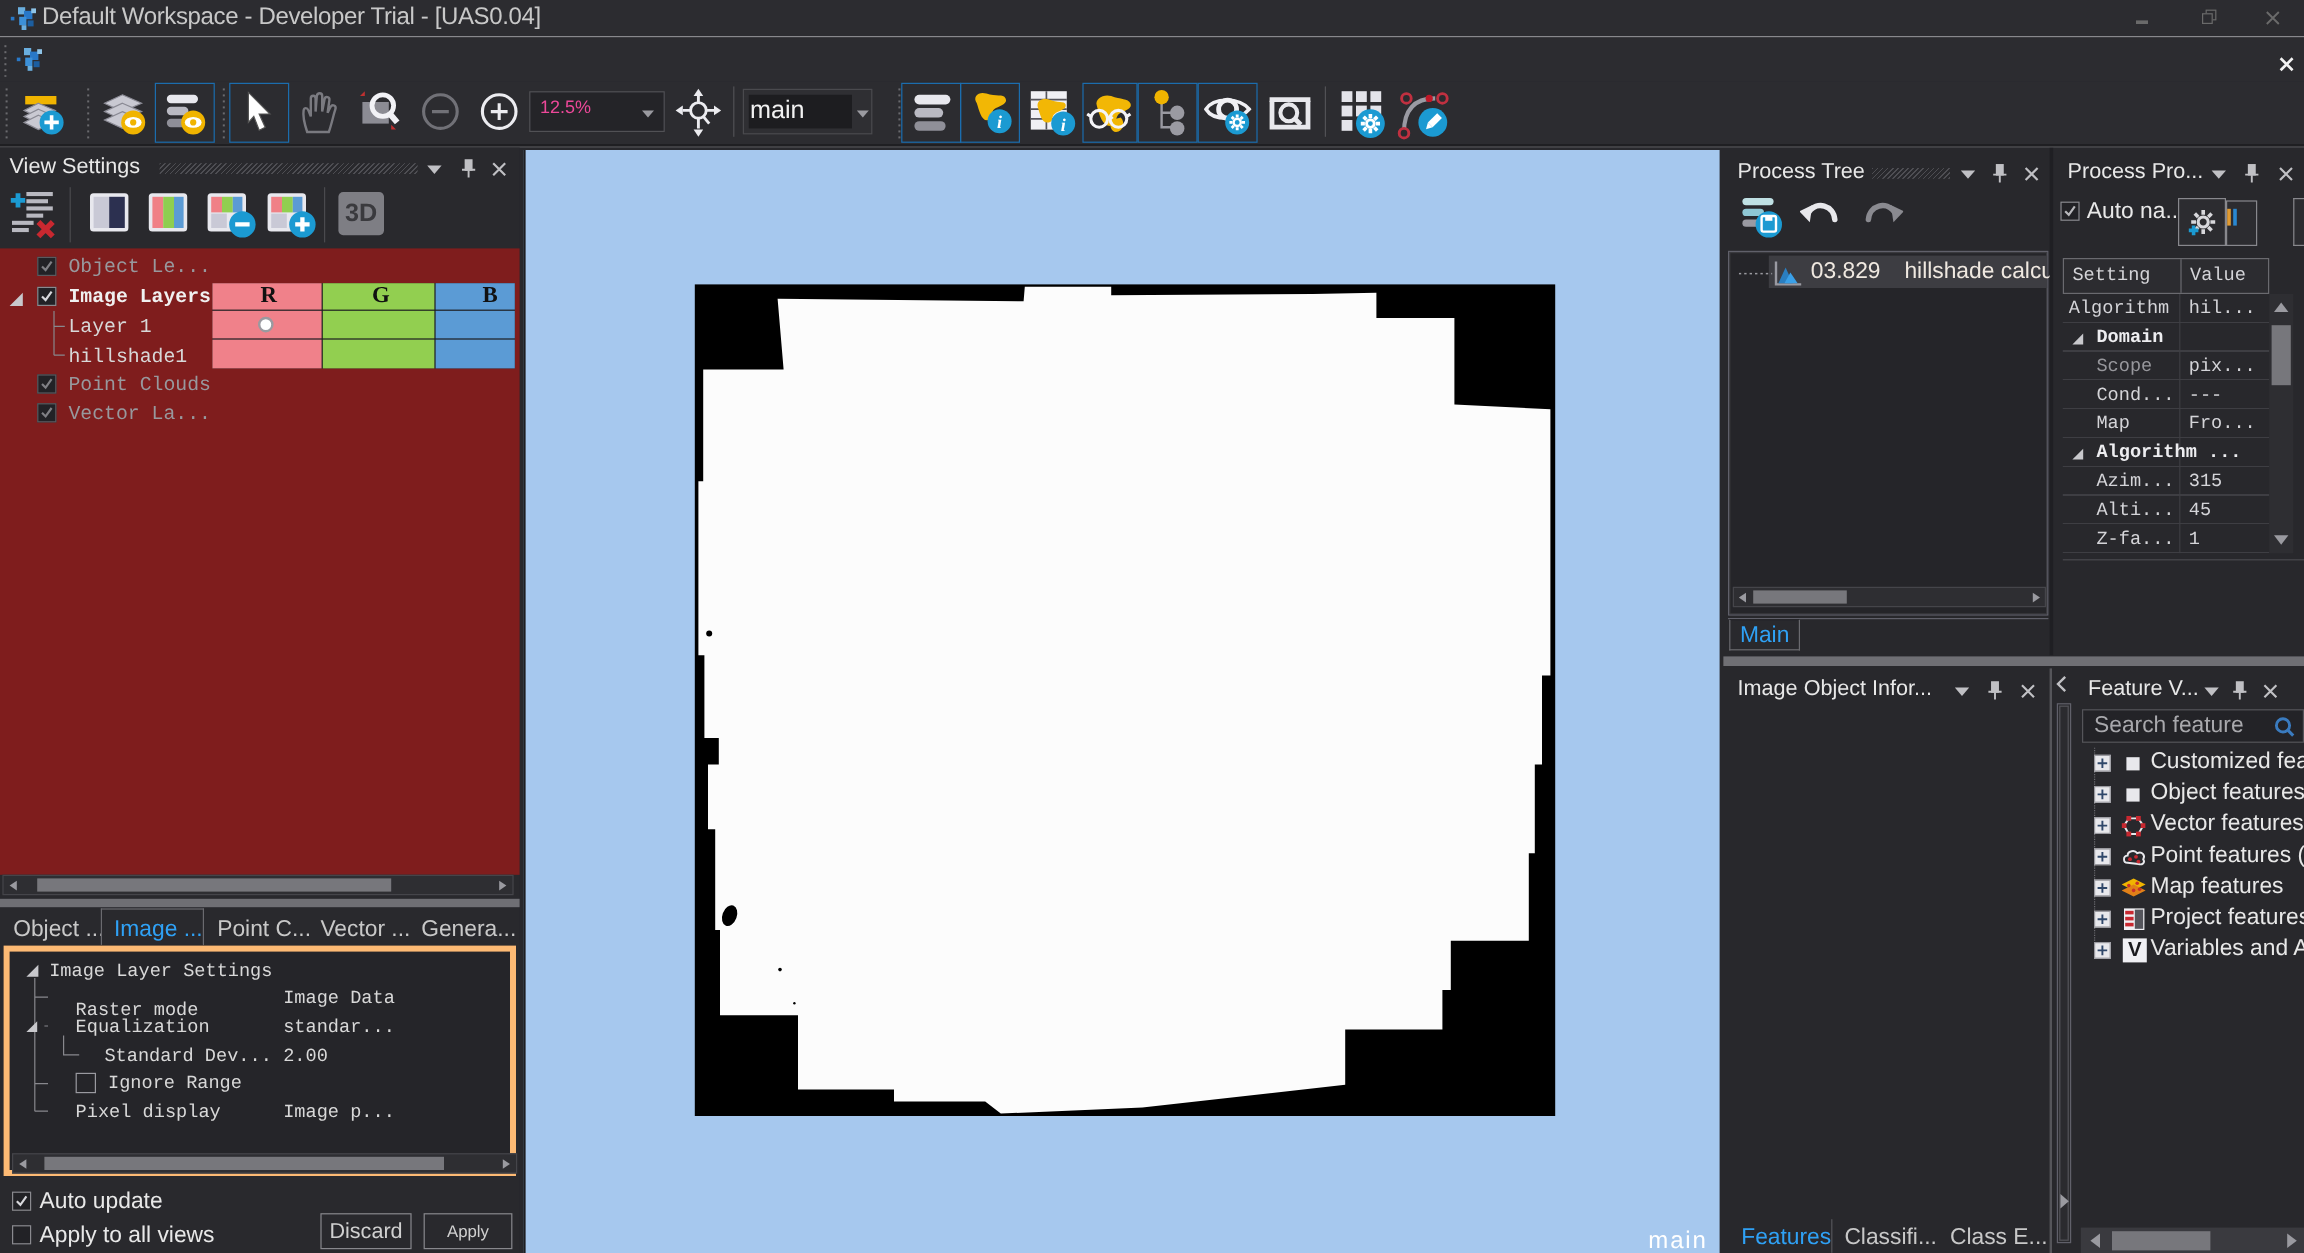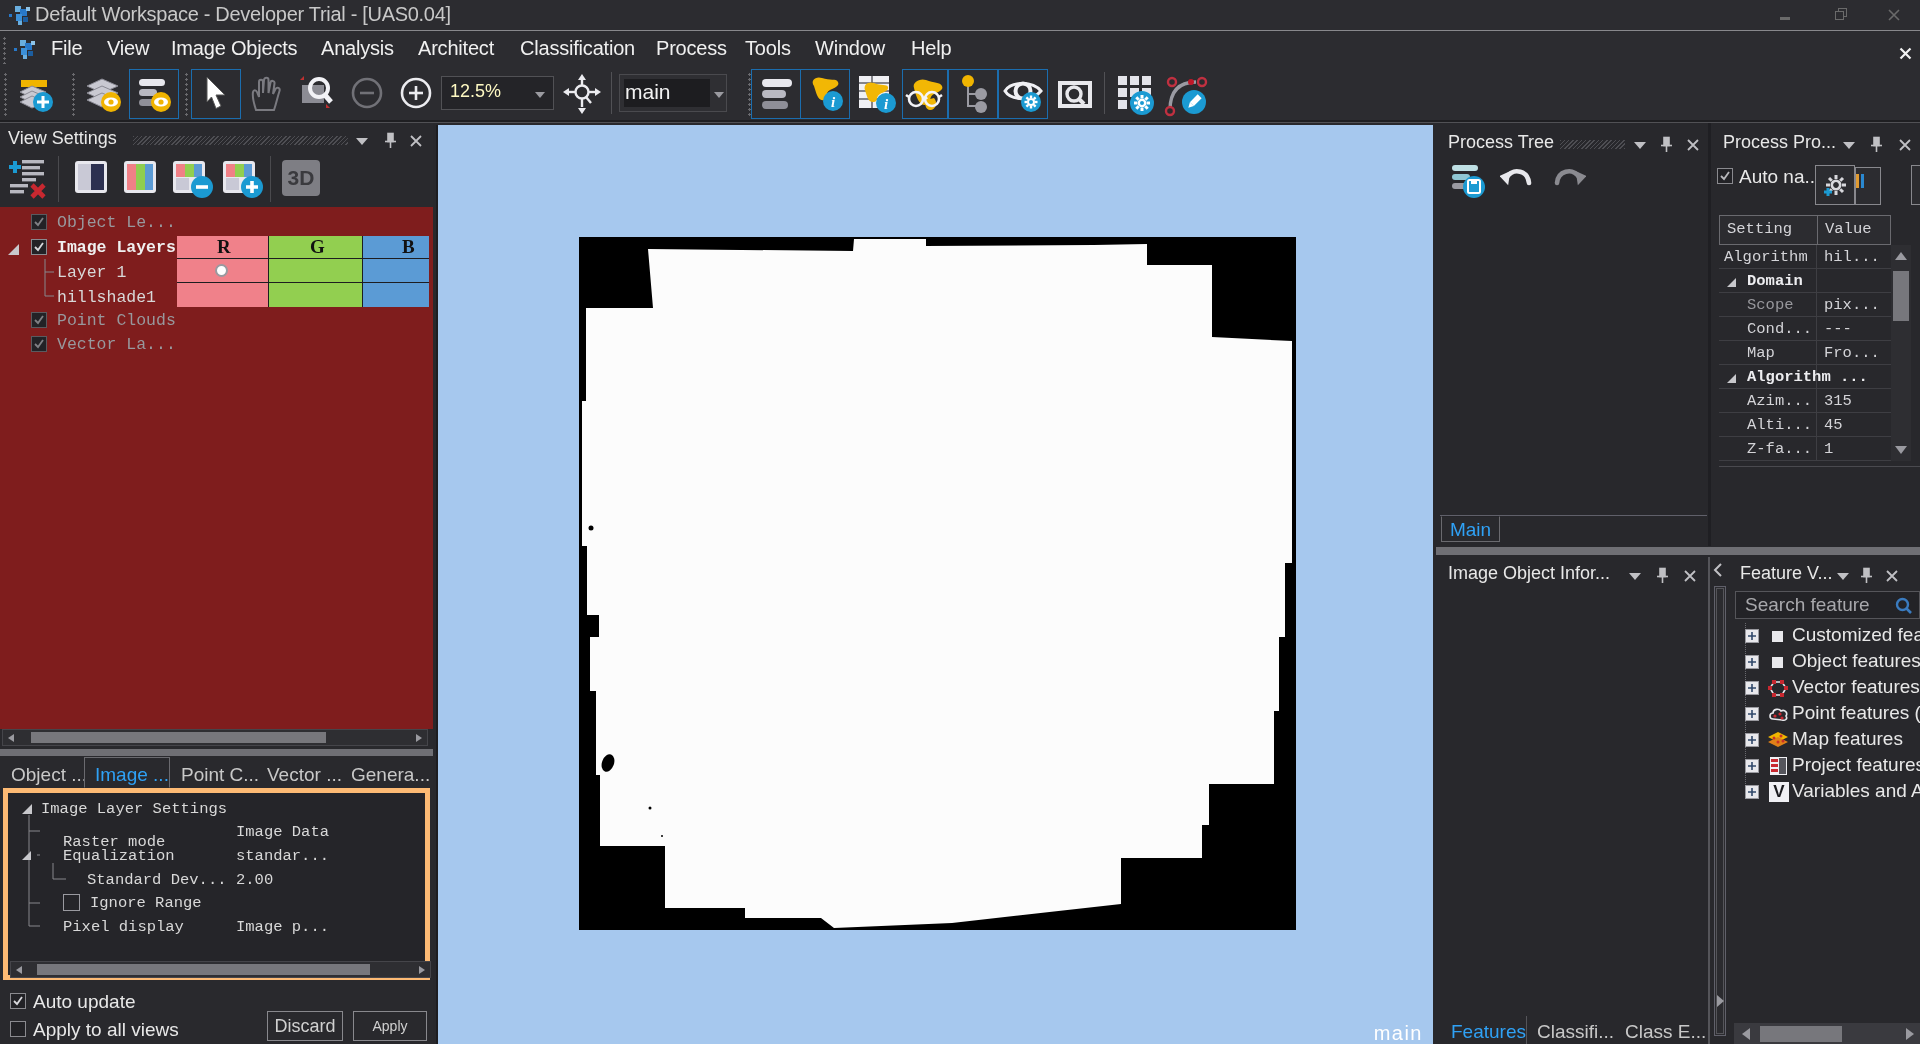--- a/index.html
+++ b/index.html
@@ -52,32 +52,20 @@
     <svg width="24" height="22" viewBox="0 0 24 22">
       <rect x="1" y="9" width="3" height="3" fill="#2878c8"></rect>
       <rect x="7" y="1" width="6" height="6" fill="#6aaede"></rect>
       <rect x="12" y="4" width="7" height="7" fill="#2878c8"></rect>
       <rect x="8" y="9" width="6" height="7" fill="#3c90d8"></rect>
       <rect x="15" y="12" width="5" height="5" fill="#1c5ea0"></rect>
       <rect x="10" y="16" width="4" height="4" fill="#6aaede"></rect>
       <rect x="18" y="2" width="4" height="4" fill="#8ec4e8"></rect>
     </svg>
   </div>
-  <div class="abs" style="left:0;top:5px;width:1920px;height:24px;color:#f0f0f0;font-size:20px;letter-spacing:-0.2px;">
-    <span class="abs" style="left:51px;">File</span>
-    <span class="abs" style="left:107px;">View</span>
-    <span class="abs" style="left:171px;">Image Objects</span>
-    <span class="abs" style="left:321px;">Analysis</span>
-    <span class="abs" style="left:418px;">Architect</span>
-    <span class="abs" style="left:520px;">Classification</span>
-    <span class="abs" style="left:656px;">Process</span>
-    <span class="abs" style="left:745px;">Tools</span>
-    <span class="abs" style="left:815px;">Window</span>
-    <span class="abs" style="left:911px;">Help</span>
-  </div>
   <svg class="abs" style="left:1899px;top:15px;" width="13" height="13" viewBox="0 0 13 13">
         <path d="M1.5 1.5 L11.5 11.5 M11.5 1.5 L1.5 11.5" stroke="#f2f2f2" stroke-width="2.2"></path>
       </svg>
 </div>
 
 <div class="abs" id="toolbar" style="left:0;top:68px;width:1920px;height:54px;background:#2c2c30;border-bottom:2px solid #1f1f22;">
 
   <div class="abs" style="left:3px;top:4px;width:6px;height:46px;background-image:radial-gradient(circle,#6a6a6e 1px,transparent 1.2px);background-size:5px 5px;"></div>
   <div class="abs" style="left:71px;top:4px;width:6px;height:46px;background-image:radial-gradient(circle,#6a6a6e 1px,transparent 1.2px);background-size:5px 5px;"></div>
   <div class="abs" style="left:184px;top:4px;width:6px;height:46px;background-image:radial-gradient(circle,#6a6a6e 1px,transparent 1.2px);background-size:5px 5px;"></div>
@@ -137,21 +125,21 @@
     <line x1="10" y1="17" x2="24" y2="17" stroke="#717177" stroke-width="2.6"></line>
   </svg>
 
   <svg class="abs" style="left:399px;top:8px;" width="34" height="34" viewBox="0 0 34 34">
     <circle cx="17" cy="17" r="14" fill="none" stroke="#ececf0" stroke-width="2.6"></circle>
     <line x1="10" y1="17" x2="24" y2="17" stroke="#ececf0" stroke-width="2.6"></line>
     <line x1="17" y1="10" x2="17" y2="24" stroke="#ececf0" stroke-width="2.6"></line>
   </svg>
 
   <div class="abs" style="left:441px;top:8px;width:113px;height:34px;background:#242428;border:1px solid #515155;">
-    <span class="abs" style="left:8px;top:4px;font-size:18px;color:#fef9c3;">12.5%</span>
+    <span class="abs" style="left:8px;top:4px;font-size:15px;color:#ec4899;">12.5%</span>
     <svg class="abs" style="left:92px;top:14px;" width="12" height="8" viewBox="0 0 12 8">
           <path d="M1 1 L6 7 L11 1 Z" fill="#9a9aa0"></path>
         </svg>
   </div>
 
   <svg class="abs" style="left:562px;top:5px;" width="40" height="42" viewBox="0 0 40 42">
     <g stroke="#ececf0" stroke-width="2.4" fill="none">
       <circle cx="20" cy="19" r="6.5"></circle>
       <line x1="24" y1="24" x2="29" y2="30"></line>
       <line x1="20" y1="7" x2="20" y2="13"></line>
@@ -504,20 +492,38 @@
     <svg class="abs" style="left:64px;top:42px;" width="34" height="34" viewBox="0 0 34 34">
       <path d="M7 12 C14 2 28 6 29 18" fill="none" stroke="#e8e8ec" stroke-width="4.6" stroke-linecap="round"></path>
       <path d="M1 8 L13 8 L5 20 Z" fill="#e8e8ec" transform="rotate(-25 7 13)"></path>
     </svg>
     <svg class="abs" style="left:116px;top:42px;" width="34" height="34" viewBox="0 0 34 34">
       <g transform="scale(-1,1) translate(-34,0)">
       <path d="M7 12 C14 2 28 6 29 18" fill="none" stroke="#8a8a90" stroke-width="4.6" stroke-linecap="round"></path>
       <path d="M1 8 L13 8 L5 20 Z" fill="#8a8a90" transform="rotate(-25 7 13)"></path>
       </g>
     </svg>
+    <div class="abs" style="left:4px;top:86px;width:267px;height:304px;border:1px solid #60606a;background:#252529;box-shadow:inset 0 0 0 1px #3a3a3e;">
+      <div class="abs" style="left:33px;top:3px;width:232px;height:27px;background:#3d3d42;"></div>
+      <svg class="abs" style="left:8px;top:17px;" width="28" height="2" viewBox="0 0 28 2">
+            <line x1="0" y1="1" x2="28" y2="1" stroke="#9a9aa0" stroke-width="1.6" stroke-dasharray="2 2.5"></line>
+          </svg>
+      <svg class="abs" style="left:37px;top:6px;" width="25" height="24" viewBox="0 0 25 24">
+        <path d="M2 2 L2 21 L23 21" stroke="#9a9aa2" stroke-width="2" fill="none"></path>
+        <path d="M4 20 L10 7 L16 20 Z" fill="#2a7ec0"></path>
+        <path d="M9 20 L14 11 L20 20 Z" fill="#3aa0e8"></path>
+      </svg>
+      <span class="abs" style="left:68px;top:6px;color:#efe8e0;font-size:19px;">03.829</span>
+      <span class="abs" style="left:146px;top:6px;color:#efe8e0;font-size:19px;">hillshade calcu</span>
+      <div class="scroll-h" style="left:3px;top:279px;width:261px;height:17px;">
+        <div class="arrow" style="left:4px;top:4px;border-top:4.5px solid transparent;border-bottom:4.5px solid transparent;border-right:6px solid #9a9aa0;"></div>
+        <div class="thumb" style="left:16px;top:2px;width:78px;height:11px;"></div>
+        <div class="arrow" style="right:4px;top:4px;border-top:4.5px solid transparent;border-bottom:4.5px solid transparent;border-left:6px solid #9a9aa0;"></div>
+      </div>
+    </div>
     <div class="abs" style="left:4px;top:392px;width:267px;height:1px;background:#60606a;"></div>
     <div class="abs" style="left:5px;top:393px;width:59px;height:26px;border:1px solid #6a6a6f;border-top-color:#252529;background:#29292d;color:#2fa1f5;font-size:19px;text-align:center;line-height:25px;">Main</div>
 
     <div class="abs" style="left:272px;top:0;width:3px;height:423px;background:#1f1f23;"></div>
 
     <div class="paneltitle" style="left:287px;top:9px;">Process Pro...</div>
     <svg class="abs" style="left:406px;top:18px;" width="14" height="9" viewBox="0 0 14 9">
           <path d="M1 1 L7 8 L13 1 Z" fill="#c0c0c4"></path>
         </svg>
     <svg class="abs" style="left:434px;top:13px;" width="13" height="17" viewBox="0 0 13 17">

